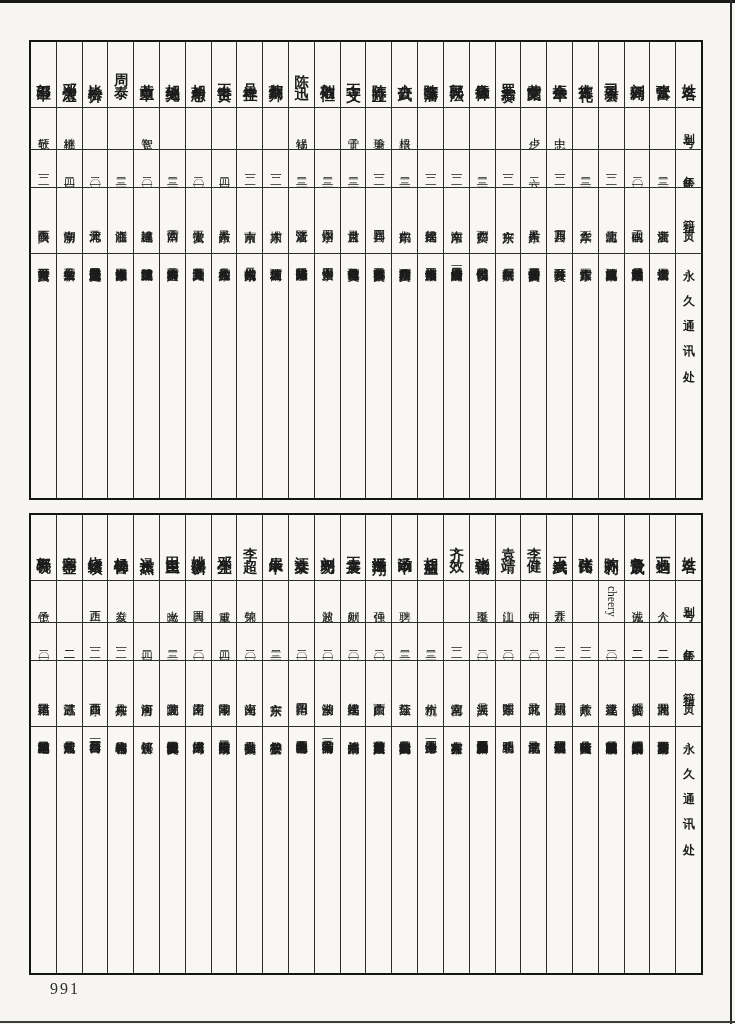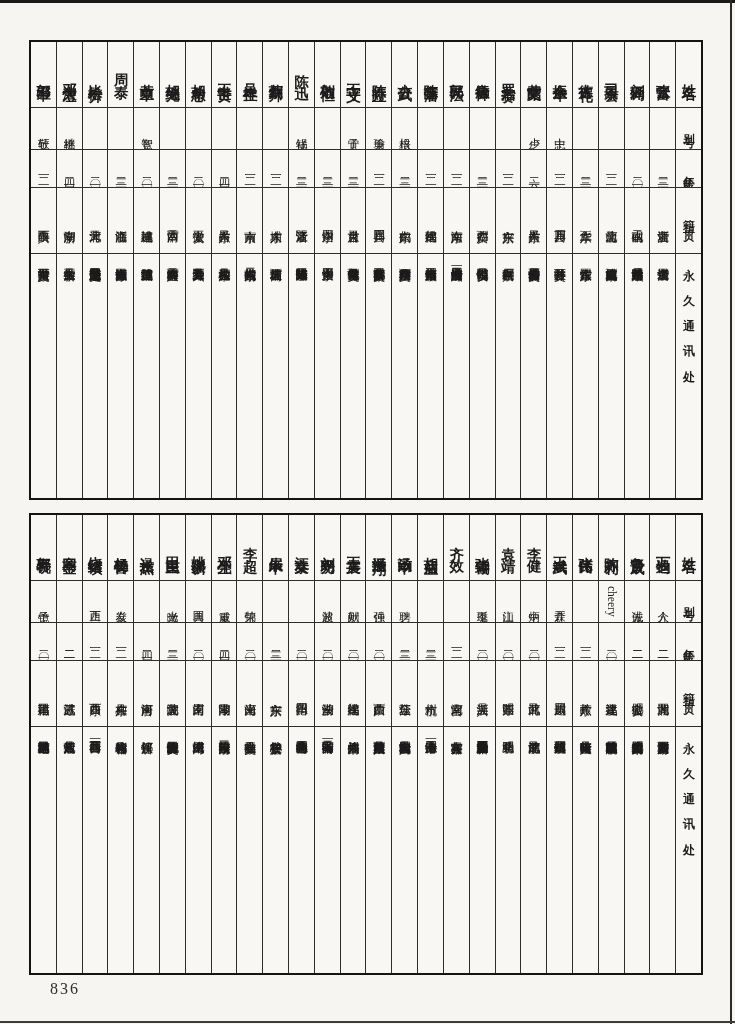--- a/index.html
+++ b/index.html
@@ -473,14 +473,14 @@
 
   <div class="col">
     <div class="cell name">郭寿铣</div>
     <div class="cell alias">镜予</div>
     <div class="cell age">二〇</div>
     <div class="cell origin">福建莆田</div>
     <div class="cell address">福建莆田城内塔寺前凤山巷</div>
   </div>
 </section>
 
-  <div class="page-number">836</div>
+  <div class="page-number">991</div>
 </div>
 
 </body></html>

